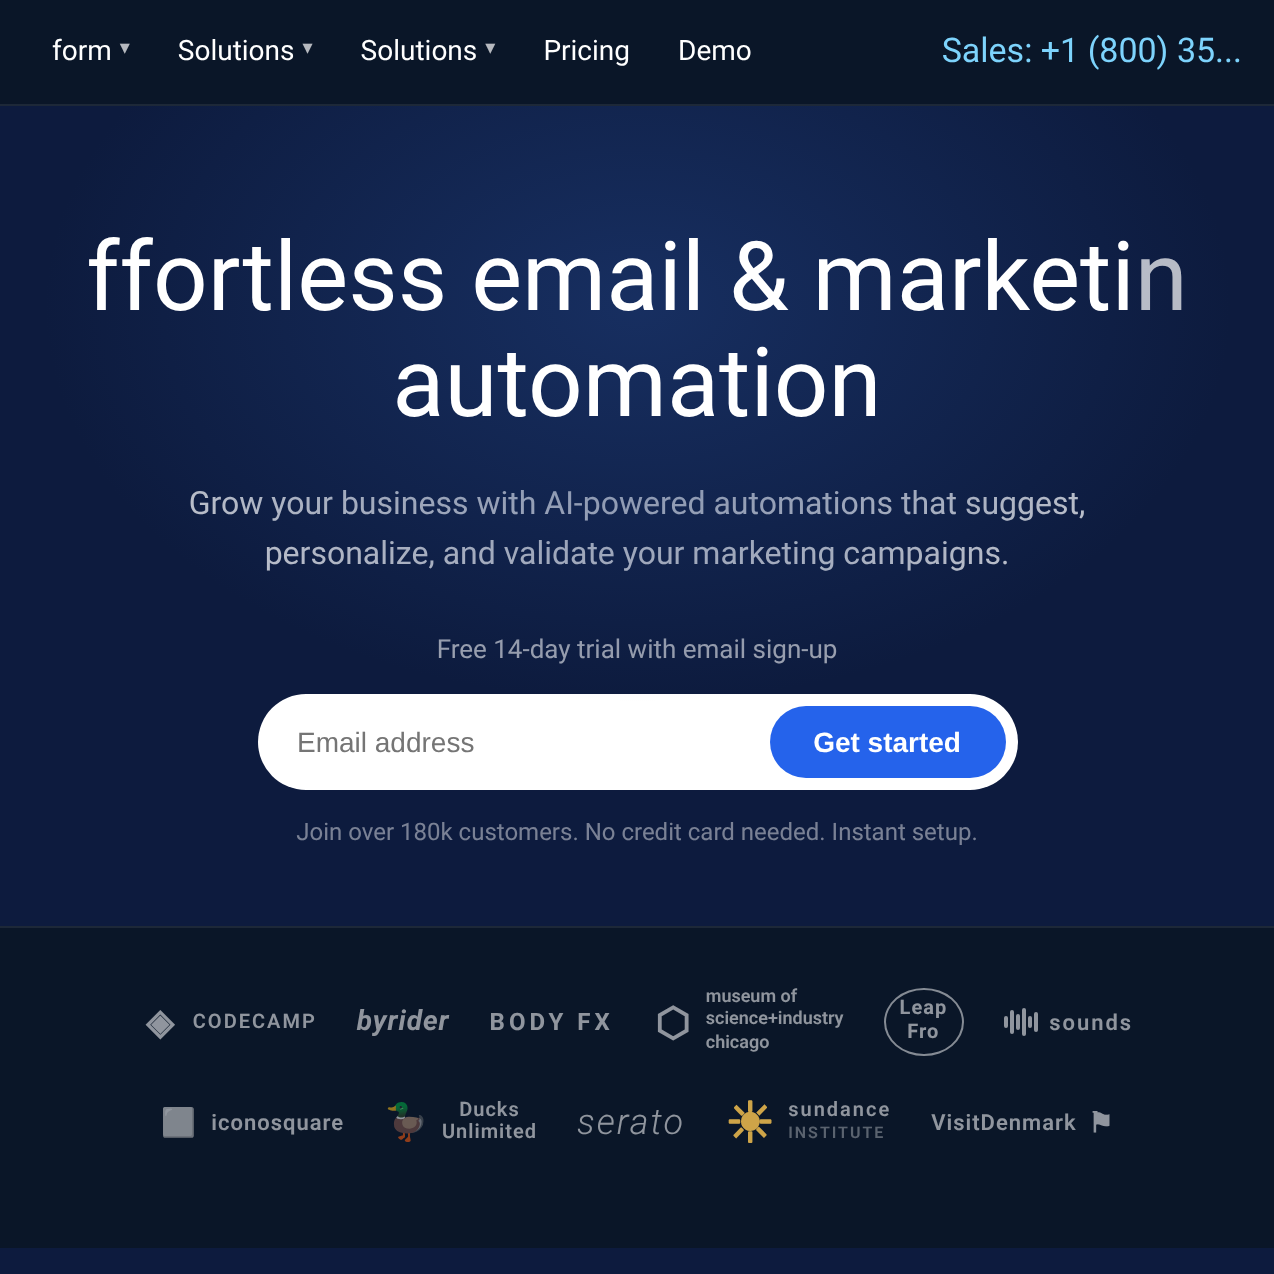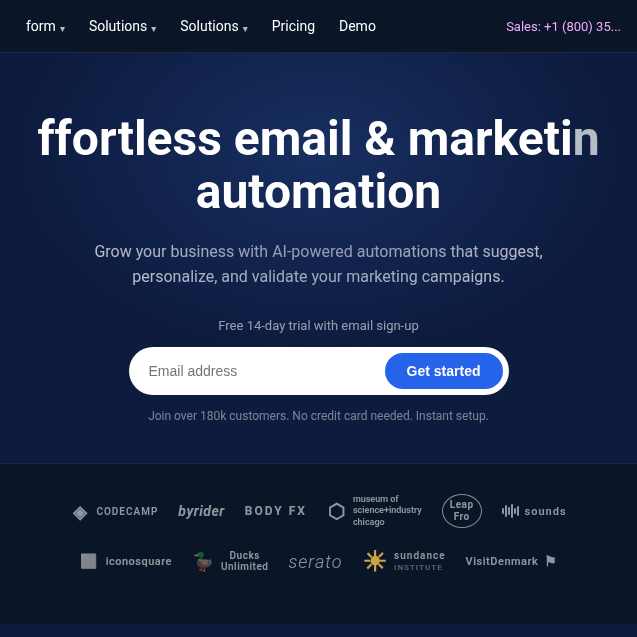--- a/index.html
+++ b/index.html
@@ -21,21 +21,21 @@
       border-bottom: 1px solid rgba(255,255,255,0.08);
     }
     .nav-items {
       display: flex;
       align-items: center;
       gap: 4px;
       flex: 1;
     }
     .nav-item {
       display: flex;
-      align-items: flex-end;
+      align-items: flex-start;
       gap: 4px;
       padding: 6px 10px;
       font-size: 14px;
       color: white;
       cursor: pointer;
       border-radius: 4px;
       white-space: nowrap;
     }
     .nav-item .chevron {
       font-size: 10px;
@@ -47,22 +47,22 @@
       padding: 6px 10px;
       cursor: pointer;
     }
     .nav-demo {
       font-size: 14px;
       color: white;
       padding: 6px 10px;
       cursor: pointer;
     }
     .nav-sales {
-      font-size: 13px;
-      color: #f0abfc;
+      font-size: 17px;
+      color: #7dd3fc;
       margin-left: auto;
       white-space: nowrap;
     }
 
     
     .hero {
       background: #0d1b3e;
       text-align: center;
       padding: 60px 20px 40px;
       position: relative;
@@ -74,21 +74,21 @@
       top: -100px;
       left: 50%;
       transform: translateX(-50%);
       width: 600px;
       height: 400px;
       background: radial-gradient(ellipse, rgba(30, 60, 120, 0.6) 0%, transparent 70%);
       pointer-events: none;
     }
     .hero-title {
       font-size: 48px;
-      font-weight: 700;
+      font-weight: 400;
       line-height: 1.1;
       margin-bottom: 20px;
       color: white;
       position: relative;
     }
     .hero-subtitle {
       font-size: 16px;
       color: rgba(255,255,255,0.75);
       max-width: 480px;
       margin: 0 auto 28px;

